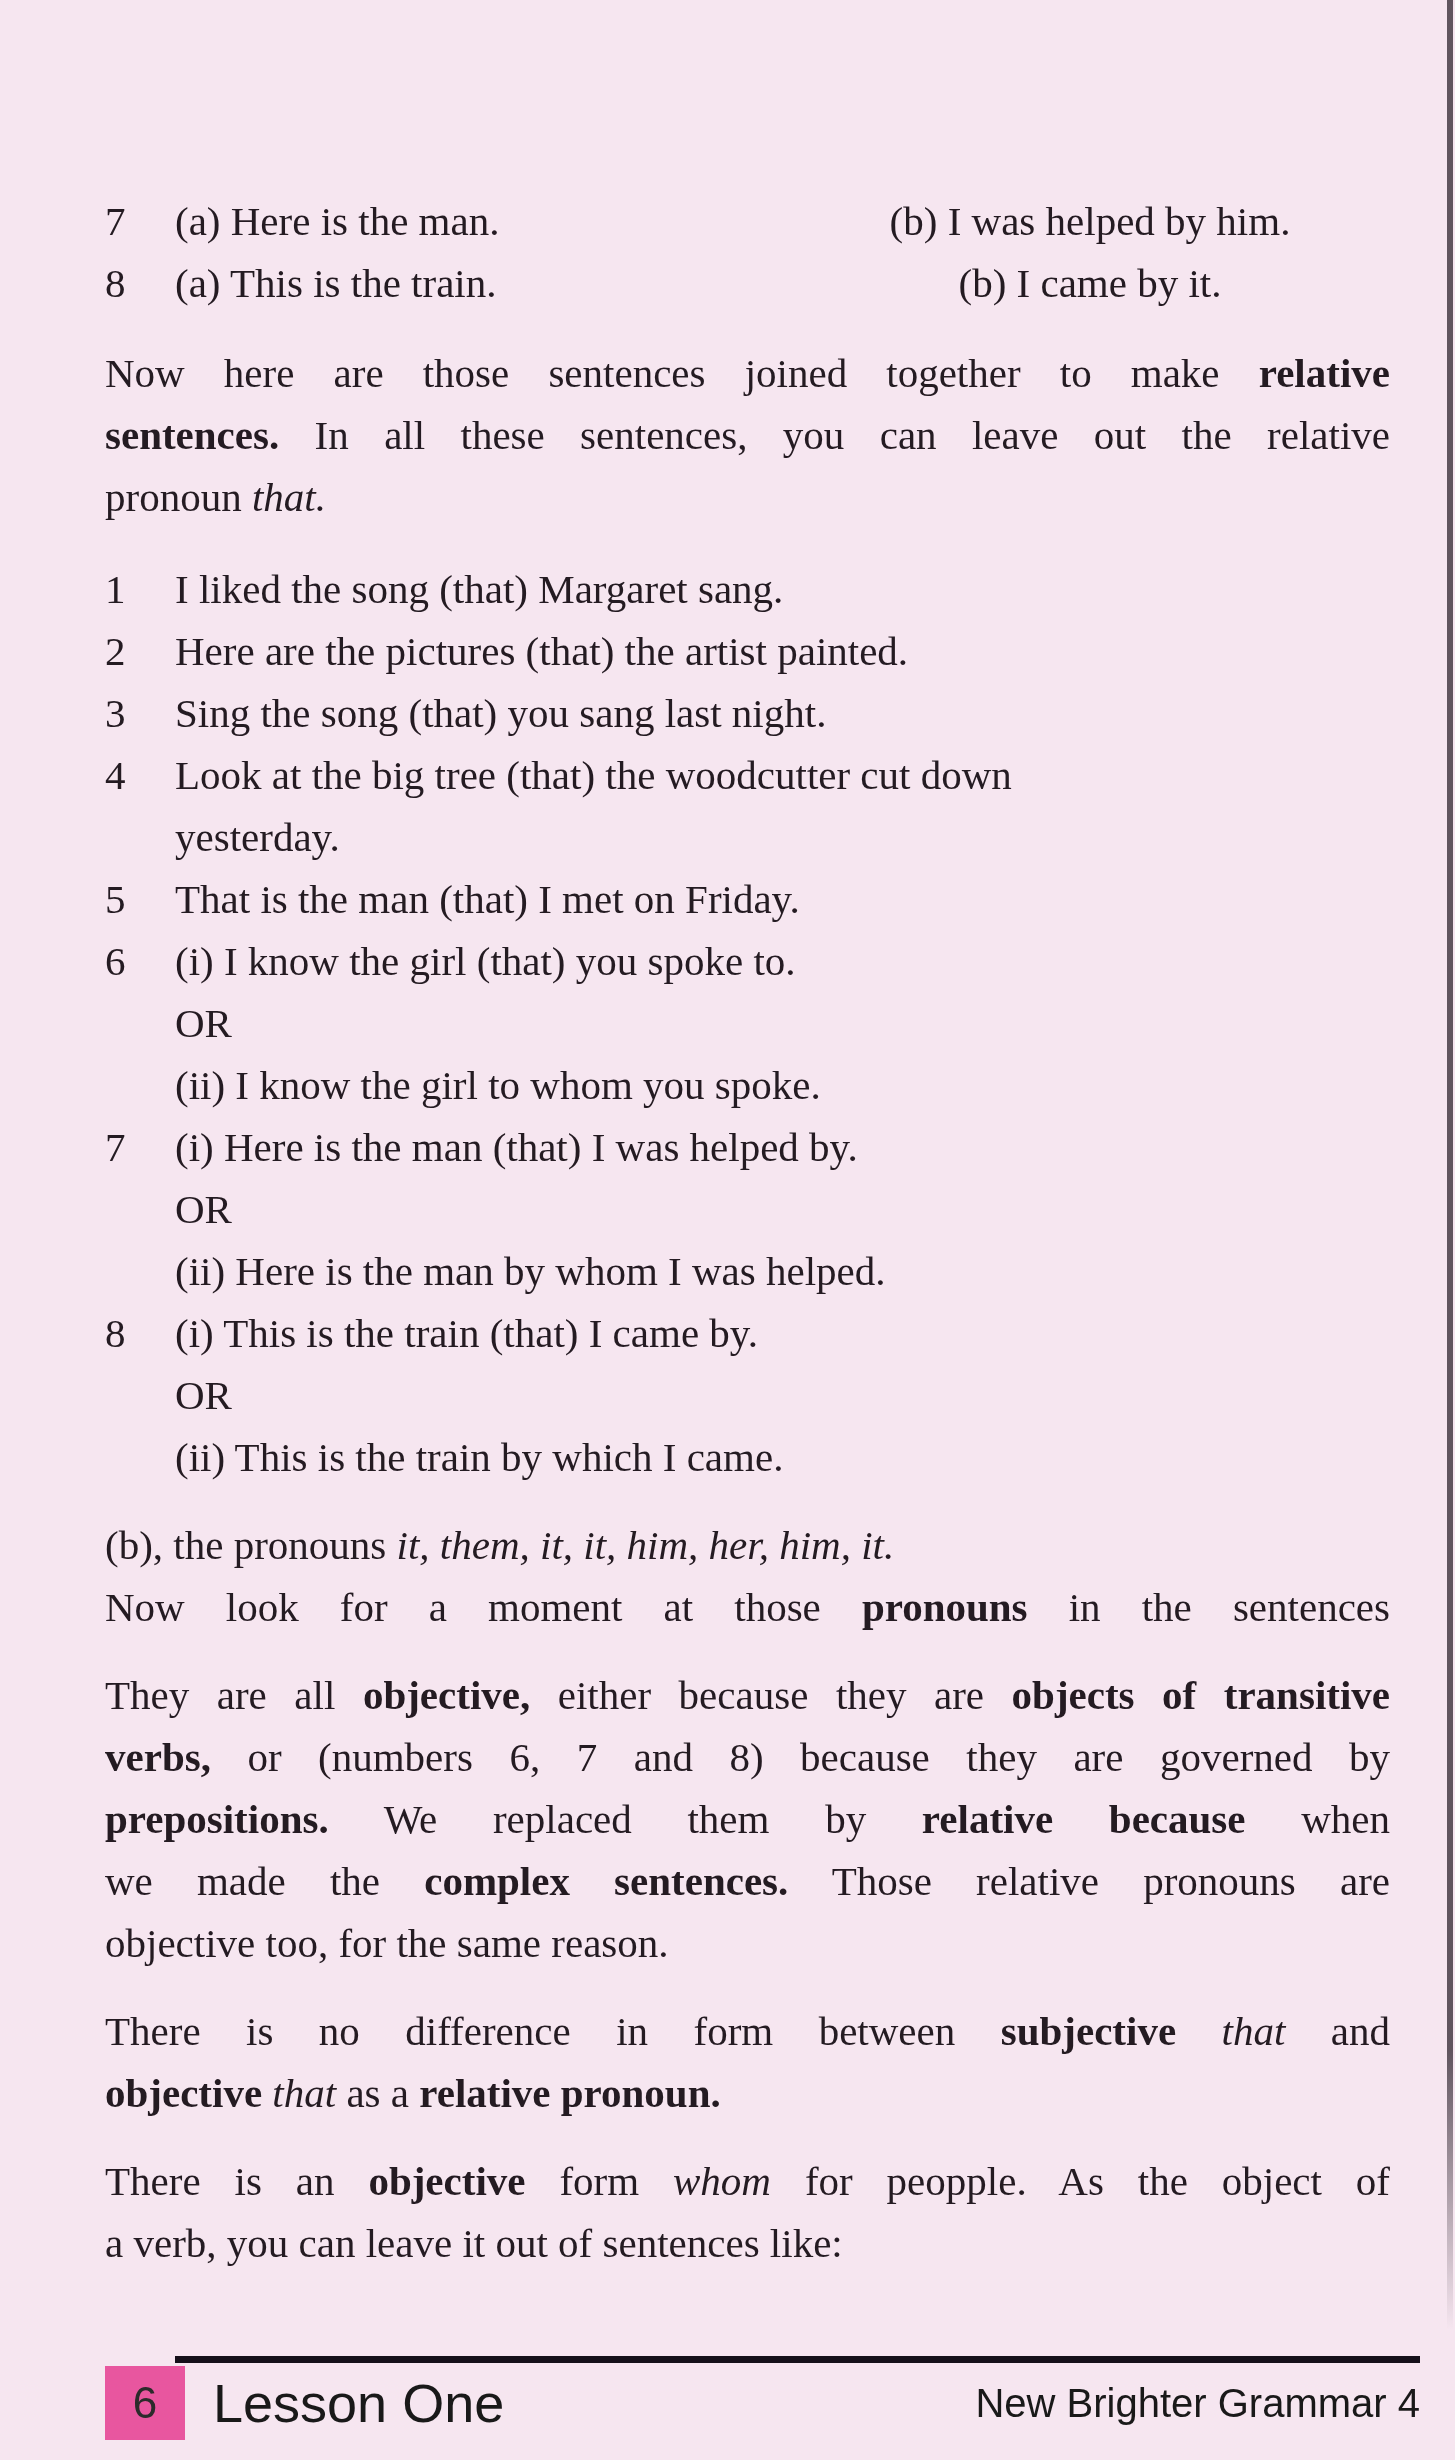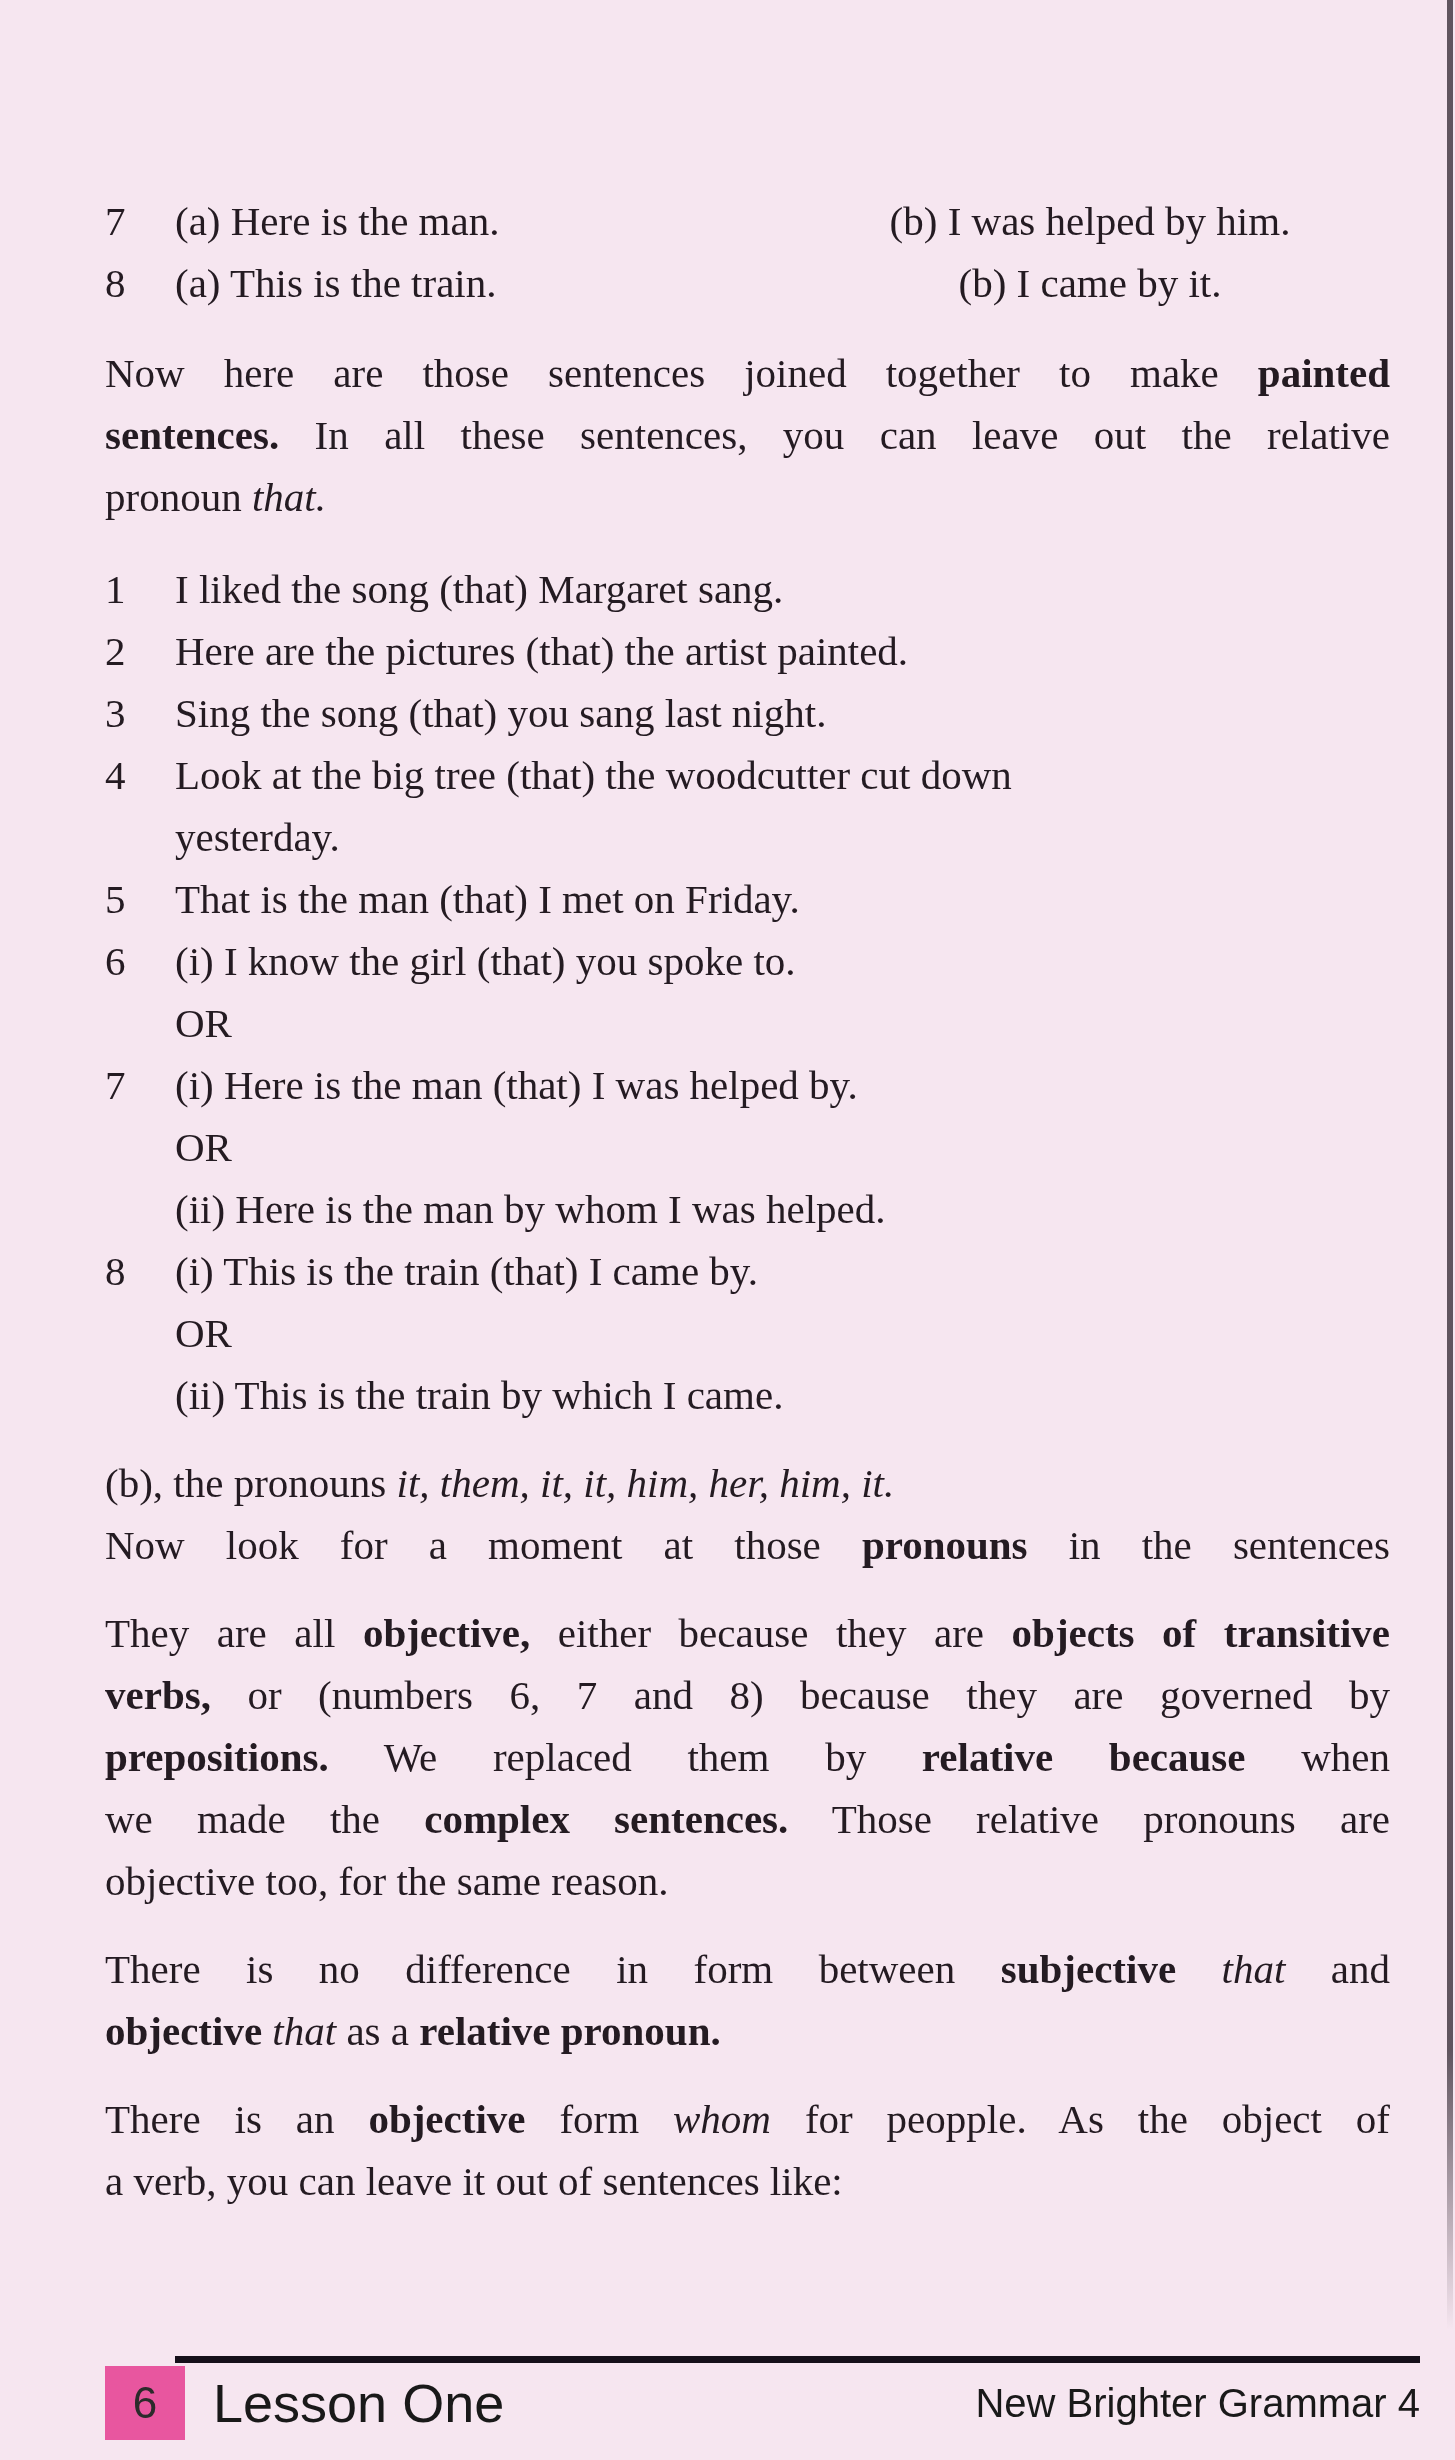--- a/index.html
+++ b/index.html
@@ -72,21 +72,21 @@
         <span class="pb">(b) I was helped by him.</span>
       </div>
       <div class="prow">
         <span class="num">8</span>
         <span class="pa">(a) This is the train.</span>
         <span class="pb">(b) I came by it.</span>
       </div>
     </section>
 
     <div class="para para-intro">
-      <div class="ln j"><span>Now here are those sentences joined together to make </span><span class="b">painted</span></div>
+      <div class="ln j"><span>Now here are those sentences joined together to make </span><span class="b">relative</span></div>
       <div class="ln j"><span class="b">sentences.</span><span> In all these sentences, you can leave out the relative</span></div>
       <div class="ln"><span>pronoun </span><span class="i">that.</span></div>
     </div>
 
     <section class="list">
       <div class="li">
         <span class="num">1</span>
         <div class="li-body">
           <div class="ln">I liked the song (that) Margaret sang.</div>
         </div>
@@ -114,20 +114,21 @@
         <span class="num">5</span>
         <div class="li-body">
           <div class="ln">That is the man (that) I met on Friday.</div>
         </div>
       </div>
       <div class="li">
         <span class="num">6</span>
         <div class="li-body">
           <div class="ln">(i) I know the girl (that) you spoke to.</div>
           <div class="ln">OR</div>
+          <div class="ln">(ii) I know the girl to whom you spoke.</div>
         </div>
       </div>
       <div class="li">
         <span class="num">7</span>
         <div class="li-body">
           <div class="ln">(i) Here is the man (that) I was helped by.</div>
           <div class="ln">OR</div>
           <div class="ln">(ii) Here is the man by whom I was helped.</div>
         </div>
       </div>

